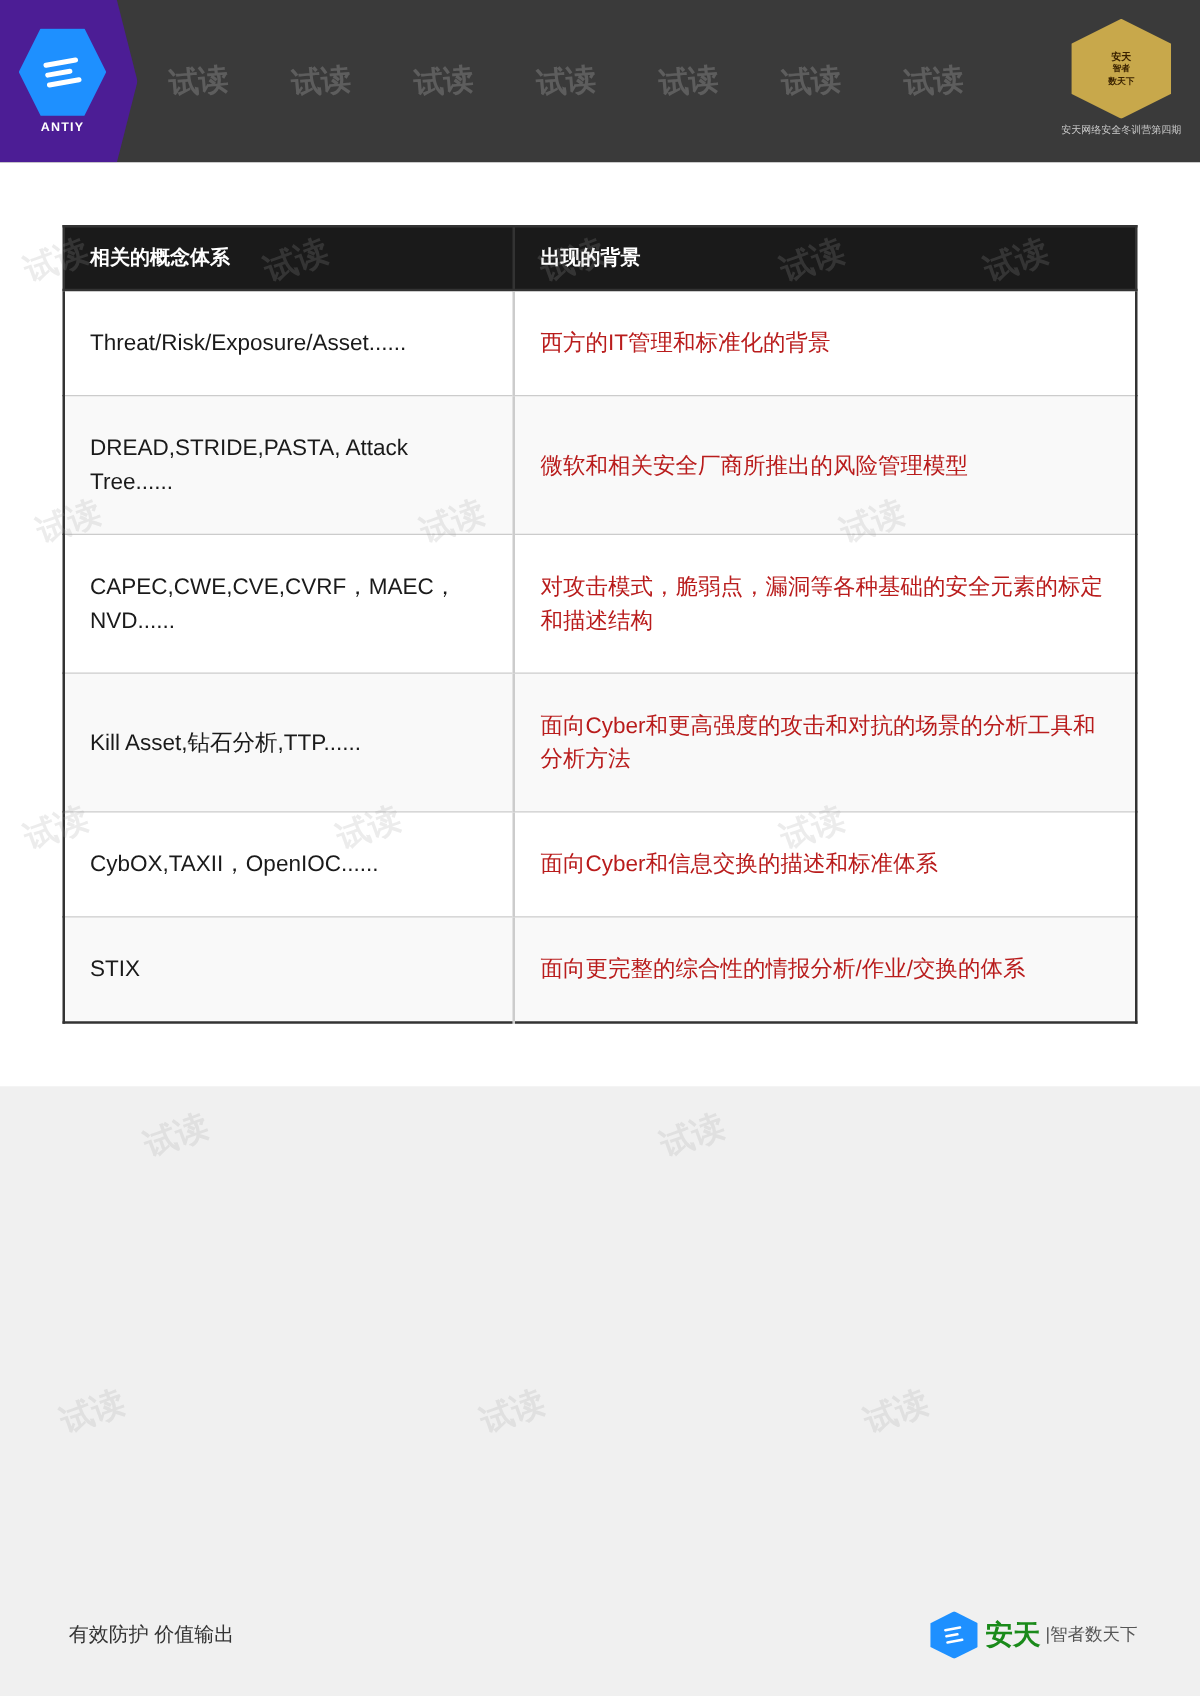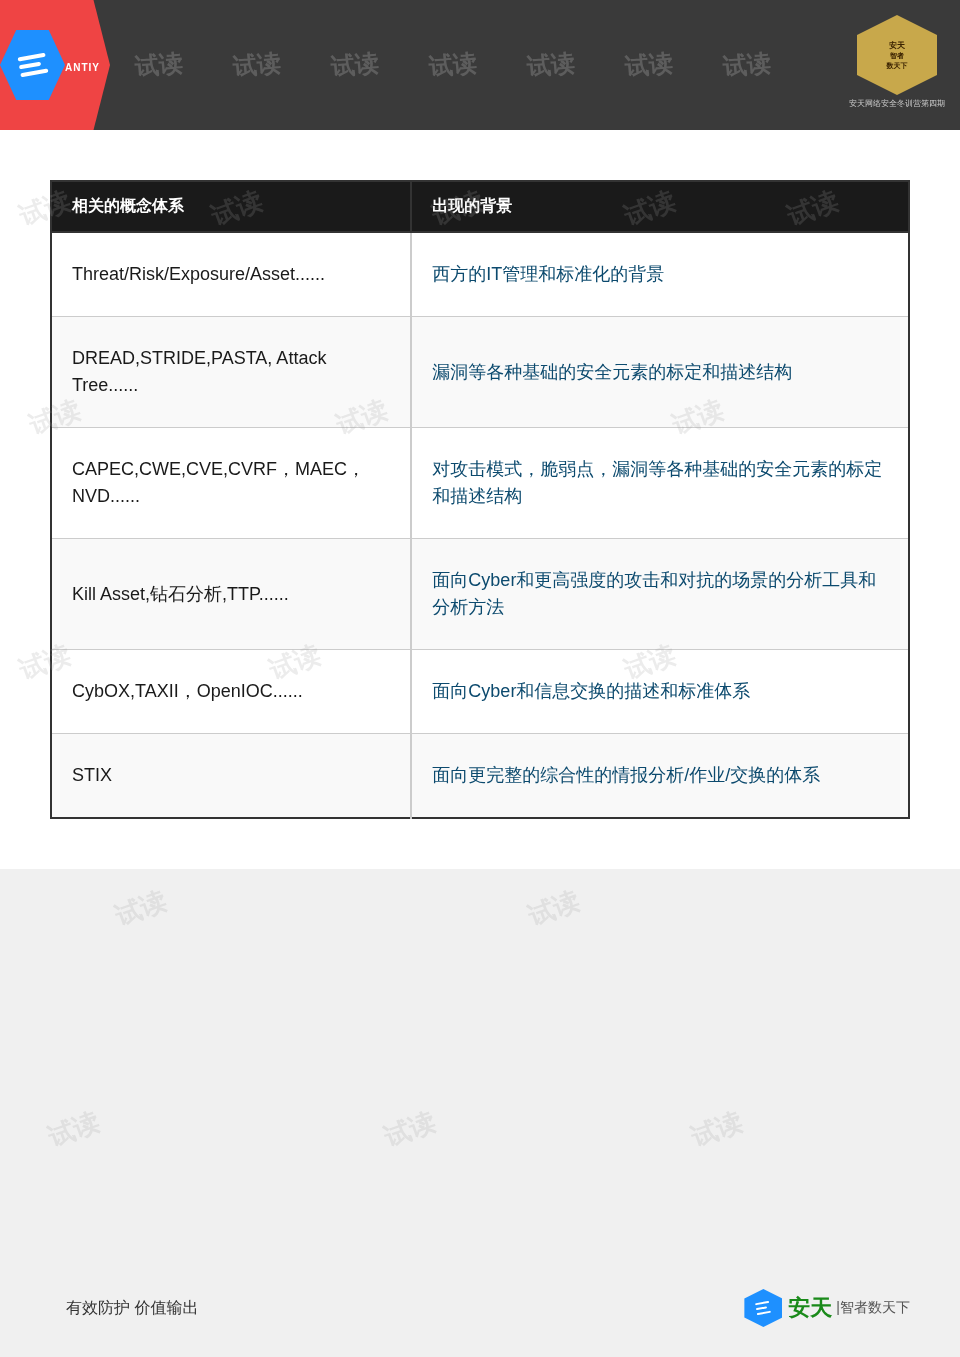--- a/index.html
+++ b/index.html
@@ -19,23 +19,23 @@
       height: 130px;
       background: #3a3a3a;
       position: relative;
       display: flex;
       align-items: center;
     }
 
     .logo-area {
       width: 110px;
       height: 100%;
-      background: #ef4444;
-      display: flex;
-      flex-direction: row;
+      background: #4c1d95;
+      display: flex;
+      flex-direction: column;
       align-items: center;
       justify-content: center;
       position: relative;
       clip-path: polygon(0 0, 85% 0, 100% 50%, 85% 100%, 0 100%);
       padding-right: 10px;
     }
 
     .logo-hexagon {
       width: 70px;
       height: 70px;
@@ -149,28 +149,28 @@
       background: #ffffff;
     }
 
     .concept-table td.left-col {
       font-weight: 500;
       color: #1a1a1a;
       border-right: 2px solid #ccc;
     }
 
     .concept-table td.right-col {
-      color: #0c4a6e;
+      color: #b91c1c;
     }
 
     
     .footer {
       position: absolute;
       bottom: 30px;
-      left: 16px;
+      left: 5px;
       right: 0;
       display: flex;
       justify-content: space-between;
       align-items: center;
       padding: 0 50px;
     }
 
     .footer-left {
       font-size: 16px;
       color: #333;
@@ -290,21 +290,21 @@
           <th class="col-right">出现的背景</th>
         </tr>
       </thead>
       <tbody id="table-body">
       <tr>
             <td class="left-col">Threat/Risk/Exposure/Asset......</td>
             <td class="right-col">西方的IT管理和标准化的背景</td>
           </tr>
           <tr>
             <td class="left-col">DREAD,STRIDE,PASTA, Attack Tree......</td>
-            <td class="right-col">漏洞等各种基础的安全元素的标定和描述结构</td>
+            <td class="right-col">微软和相关安全厂商所推出的风险管理模型</td>
           </tr>
           <tr>
             <td class="left-col">CAPEC,CWE,CVE,CVRF，MAEC，NVD......</td>
             <td class="right-col">对攻击模式，脆弱点，漏洞等各种基础的安全元素的标定和描述结构</td>
           </tr>
           <tr>
             <td class="left-col">Kill Asset,钻石分析,TTP......</td>
             <td class="right-col">面向Cyber和更高强度的攻击和对抗的场景的分析工具和分析方法</td>
           </tr>
           <tr>

